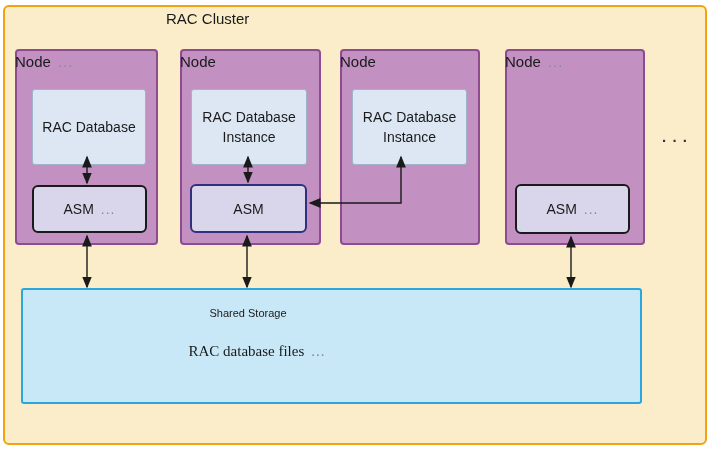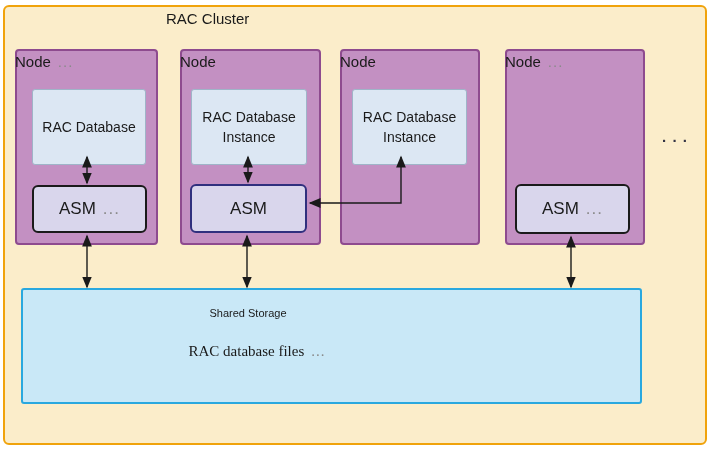--- a/index.html
+++ b/index.html
@@ -51,21 +51,21 @@
     font-size: 14px; line-height: 20px; margin-top: 10px;
   }
   .instance-1 { left: 32px;  top: 79px; width: 114px; height: 76px; }
   .instance-2 { left: 191px; top: 79px; width: 116px; height: 76px; }
   .instance-3 { left: 352px; top: 79px; width: 115px; height: 76px; }
 
   .asm {
     background: #D9D6EC;
     border-radius: 6px;
     display: flex; align-items: center; justify-content: center;
-    font-size: 17px;
+    font-size: 14px;
   }
   .asm-1 { left: 32px;  top: 185px; width: 115px; height: 48px; border: 2px solid #1A1A1A; }
   .asm-2 { left: 190px; top: 184px; width: 117px; height: 49px; border: 2px solid #30307E; }
   .asm-4 { left: 515px; top: 184px; width: 115px; height: 50px; border: 2px solid #1A1A1A; }
 
   .more-dots {
     left: 652px; top: 128px; width: 46px;
     text-align: center;
     font-size: 15px; font-weight: bold; letter-spacing: 1px;
     color: #333344;

